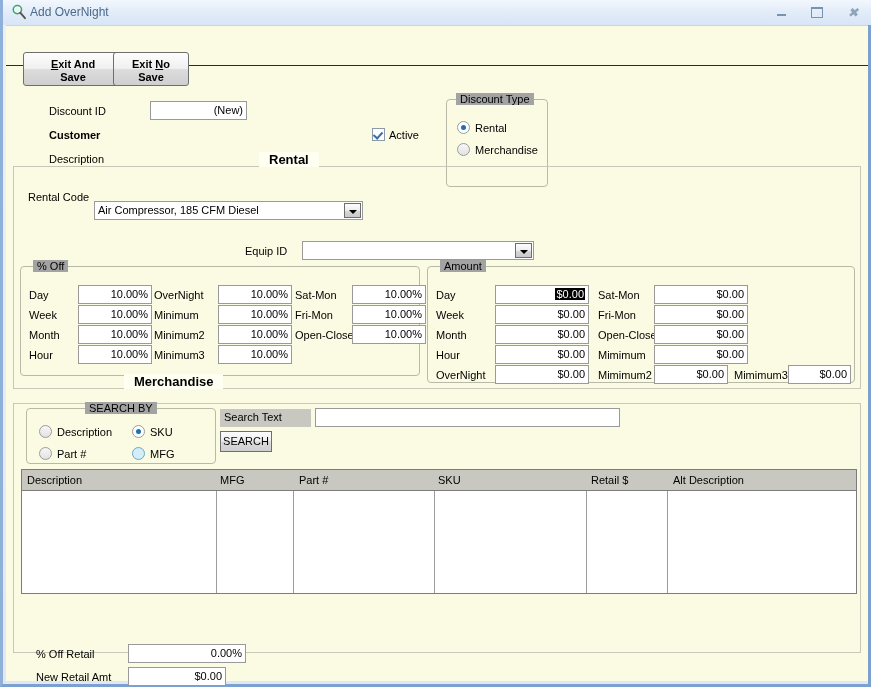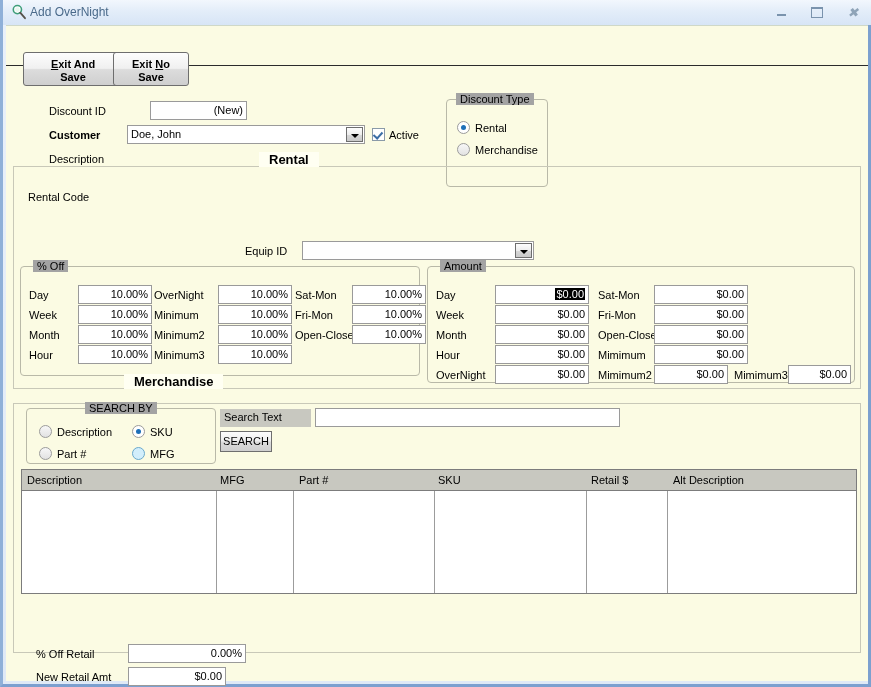--- a/index.html
+++ b/index.html
@@ -200,41 +200,41 @@
       <div class="btn" id="exit-no-save">
         <span><span>Exit </span><u>N</u><span>o</span></span><br>
         <span>Save</span>
       </div>
     </div>
 
     <div class="lbl" style="left:43px;top:79px;">Discount ID</div>
     <div class="tbox right" style="left:121px;top:75px;width:97px;margin-left:23px;">(New)</div>
 
     <div class="lbl" style="left:43px;top:103px;font-weight:bold;">Customer</div>
-    <div class="combo" style="left:121px;top:99px;width:238px;">
-      <span>Doe, John</span>
-      <span class="arrowbtn"></span>
-    </div>
     <div class="chk checked" style="left:366px;top:102px;"></div>
     <div class="lbl" style="left:383px;top:103px;">Active</div>
 
     <div class="lbl" style="left:43px;top:127px;">Description</div>
 
     <div class="gbox" style="left:440px;top:73px;width:102px;height:88px;">
       <span class="gtitle">Discount Type</span>
       <span class="radio sel" style="left:10px;top:21px;"></span>
       <span class="lbl" style="left:28px;top:22px;">Rental</span>
       <span class="radio" style="left:10px;top:43px;"></span>
       <span class="lbl" style="left:28px;top:44px;">Merchandise</span>
     </div>
 
     <div class="sect" style="left:7px;top:140px;width:848px;height:223px;"></div>
     <div class="sect-title" style="left:253px;top:126px;">Rental</div>
 
     <div class="lbl" style="left:22px;top:165px;">Rental Code</div>
+    <div class="combo" style="left:88px;top:175px;width:269px;">
+      <span>Air Compressor, 185 CFM  Diesel</span>
+      <span class="arrowbtn"></span>
+    </div>
 
     <div class="lbl" style="left:239px;top:219px;">Equip ID</div>
     <div class="combo" style="left:296px;top:215px;width:232px;">
       <span></span>
       <span class="arrowbtn"></span>
     </div>
 
     <div class="gbox" style="left:14px;top:240px;width:400px;height:110px;">
       <span class="gtitle" style="left:12px;">% Off</span>
 

